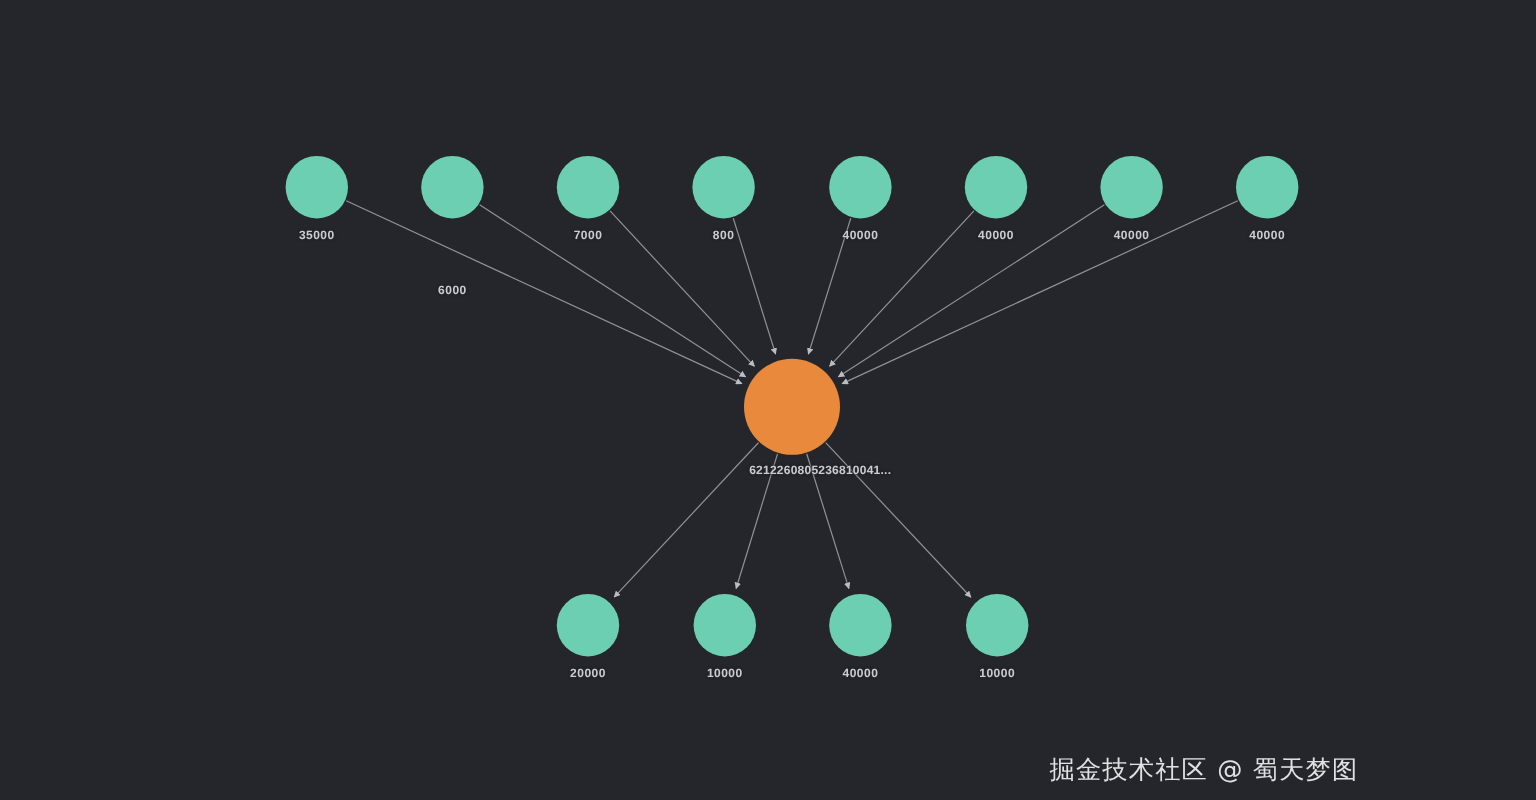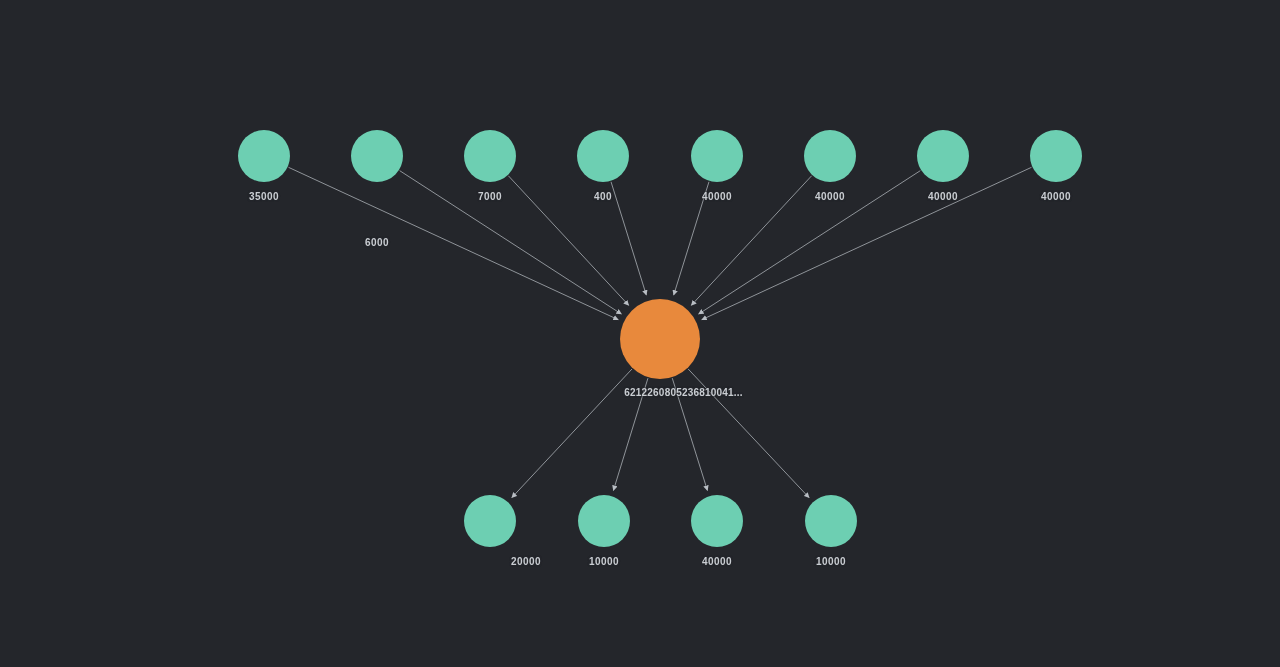--- a/index.html
+++ b/index.html
@@ -92,24 +92,25 @@
         <circle cx="604" cy="521" r="26" fill="#6dcfb2"></circle>
         <circle cx="717" cy="521" r="26" fill="#6dcfb2"></circle>
         <circle cx="831" cy="521" r="26" fill="#6dcfb2"></circle>
         <circle cx="660" cy="339" r="40" fill="#e8893c"></circle>
       </g>
   </svg>
   <div id="label-layer">
       <div class="node-label" style="left: 264px; top: 191px;">35000</div>
       <div class="node-label" style="left: 377px; top: 191px; margin-top: 46px;">6000</div>
       <div class="node-label" style="left: 490px; top: 191px; text-align: center;">7000</div>
-      <div class="node-label" style="left: 603px; top: 191px;">400</div>
+      <div class="node-label" style="left: 603px; top: 191px;">800</div>
       <div class="node-label" style="left: 717px; top: 191px;">40000</div>
       <div class="node-label" style="left: 830px; top: 191px;">40000</div>
       <div class="node-label" style="left: 943px; top: 191px;">40000</div>
       <div class="node-label" style="left: 1056px; top: 191px;">40000</div>
-      <div class="node-label" style="left: 490px; top: 556px; margin-left: 36px;">20000</div>
+      <div class="node-label" style="left: 490px; top: 556px;">20000</div>
       <div class="node-label" style="left: 604px; top: 556px;">10000</div>
       <div class="node-label" style="left: 717px; top: 556px;">40000</div>
       <div class="node-label" style="left: 831px; top: 556px;">10000</div>
       <div class="node-label center-label" style="left: 660px; top: 387px;">6212260805236810041...</div>
     </div>
+  <div id="watermark">掘金技术社区 @ 蜀天梦图</div>
 </div>
 
 </body></html>

